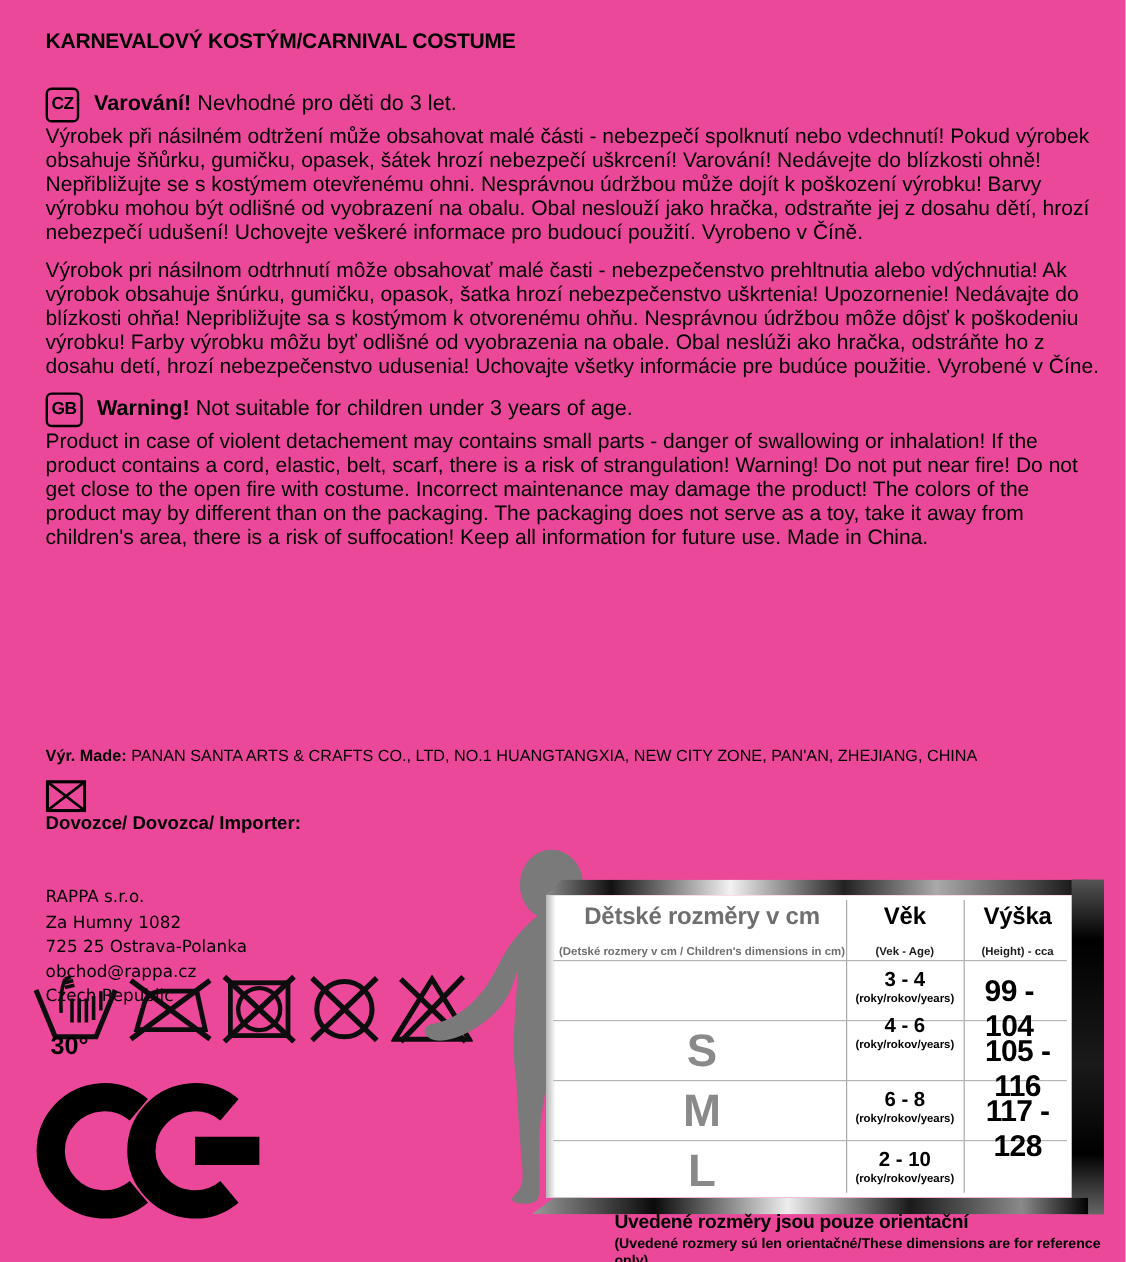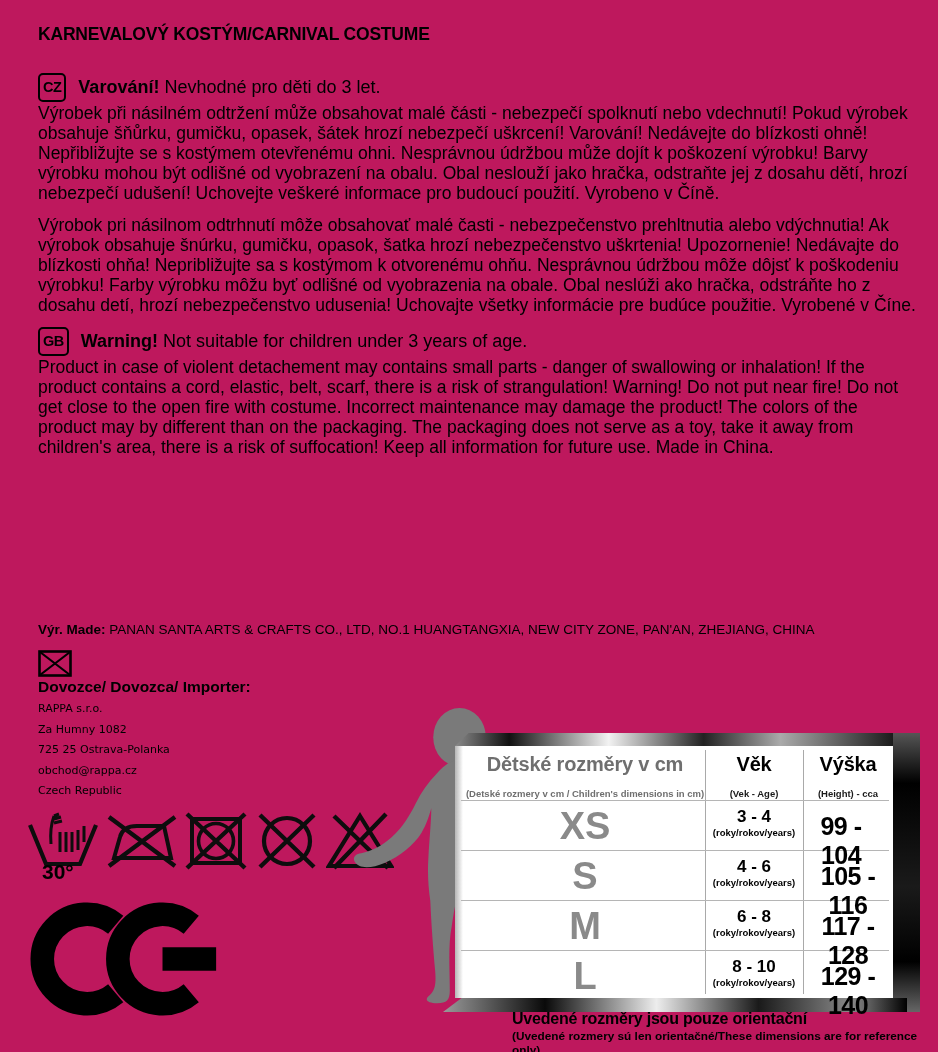--- a/index.html
+++ b/index.html
@@ -1,36 +1,36 @@
 <!DOCTYPE html>
 <html><head>
 <meta charset="utf-8">
 <style>
   html,body{margin:0;padding:0;background:#fff;}
   .page{
-    position:relative;width:938px;height:1052px;background:#be185d;
+    position:relative;width:938px;height:1052px;background:#ec4899;
     font-family:"Liberation Sans",sans-serif;color:#000;overflow:hidden;
   }
   .content{padding:24px 26px 0 38px;}
   .title{font-size:17.5px;font-weight:800;letter-spacing:-0.2px;margin:0 0 28px 0;}
   .section{margin-bottom:12px;}
   .sec-head{font-size:18px;line-height:24px;margin-bottom:1px;}
   .badge{
     display:inline-block;border:2px solid #000;border-radius:5px;
     font-size:14.5px;font-weight:800;padding:0px 3px 1px 3px;margin-right:7px;
     vertical-align:1px;letter-spacing:-0.5px;
   }
   .hb{font-weight:800;}
   .hr2{font-weight:400;}
   .sec-body{font-size:17.5px;line-height:20px;width:882px;margin:0;}
   .made-line{position:absolute;left:38px;top:622px;font-size:13.5px;width:880px;}
   .made-label{font-weight:800;}
   .envelope{position:absolute;left:38px;top:650px;}
   .imp-head{position:absolute;left:38px;top:678px;font-weight:800;font-size:15.5px;}
-  .imp-lines{position:absolute;left:38px;top:699px;font-family:"DejaVu Sans","Liberation Sans",sans-serif;font-size:11px;line-height:20.5px;}
+  .imp-lines{position:absolute;left:38px;top:738px;font-family:"DejaVu Sans","Liberation Sans",sans-serif;font-size:14px;line-height:20.5px;}
   .care-row{position:absolute;left:24px;top:812px;display:flex;gap:7px;align-items:flex-start;}
   .care-row svg{display:block;}
   .wash-temp{position:absolute;left:42px;top:860px;font-size:21px;font-weight:800;letter-spacing:0px;}
   .ce{position:absolute;left:26px;top:898px;}
   .silhouette{position:absolute;left:346px;top:708px;}
   
   .chart{position:absolute;left:455px;top:733px;width:465px;height:279px;padding-left:12px;}
   .band-top{
     position:absolute;left:0;top:0;width:452px;height:13px;
     background:linear-gradient(90deg,#8a8a8a 0%,#111 12%,#f2f2f2 34%,#222 55%,#aaa 72%,#0a0a0a 100%);
@@ -189,47 +189,45 @@
       </div>
       <div class="cell" style="left:250px;top:7px;width:98px;">
         <div class="hdr-main">Věk</div>
         <div class="hdr-sub dark">(Vek - Age)</div>
       </div>
       <div class="cell" style="left:348px;top:7px;width:90px;">
         <div class="hdr-main">Výška</div>
         <div class="hdr-sub dark">(Height) - cca</div>
       </div>
 
-      <div class="cell size-letter" style="left:10px;top:61px;width:240px;">XS</div>
       <div class="cell" style="left:250px;top:62px;width:98px;">
         <div class="age-main">3 - 4</div>
         <div class="age-sub">(roky/rokov/years)</div>
       </div>
       <div class="cell height-val" style="left:348px;top:66px;width:76px;">99 - 104</div>
 
       <div class="cell size-letter" style="left:10px;top:111px;width:240px;">S</div>
-      <div class="cell" style="left:250px;top:112px;width:98px;">
+      <div class="cell" style="left:250px;top:100px;width:98px;">
         <div class="age-main">4 - 6</div>
         <div class="age-sub">(roky/rokov/years)</div>
       </div>
       <div class="cell height-val" style="left:348px;top:116px;width:90px;">105 - 116</div>
 
       <div class="cell size-letter" style="left:10px;top:161px;width:240px;">M</div>
       <div class="cell" style="left:250px;top:162px;width:98px;">
         <div class="age-main">6 - 8</div>
         <div class="age-sub">(roky/rokov/years)</div>
       </div>
       <div class="cell height-val" style="left:348px;top:166px;width:90px;">117 - 128</div>
 
       <div class="cell size-letter" style="left:10px;top:211px;width:240px;">L</div>
       <div class="cell" style="left:250px;top:212px;width:98px;">
-        <div class="age-main">8 - 10</div>
-        <div class="age-sub">(roky/rokov/years)</div>
-      </div>
-      <div class="cell height-val" style="left:348px;top:216px;width:90px;">129 - 140</div>
+        <div class="age-main">2 - 10</div>
+        <div class="age-sub">(roky/rokov/years)</div>
+      </div>
     </div>
   </div>
 
   <div class="note">
     <div class="note-main">Uvedené rozměry jsou pouze orientační</div>
     <div class="note-sub">(Uvedené rozmery sú len orientačné/These dimensions are for reference only)</div>
   </div>
 </div>
 
 </body></html>

